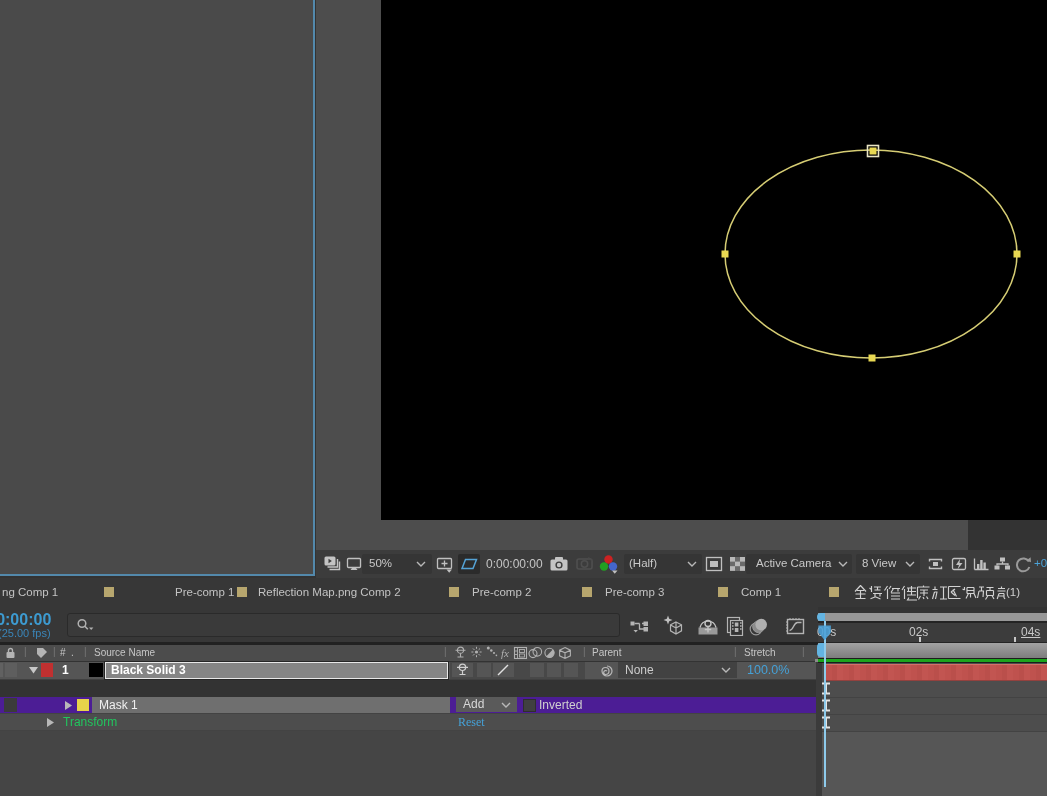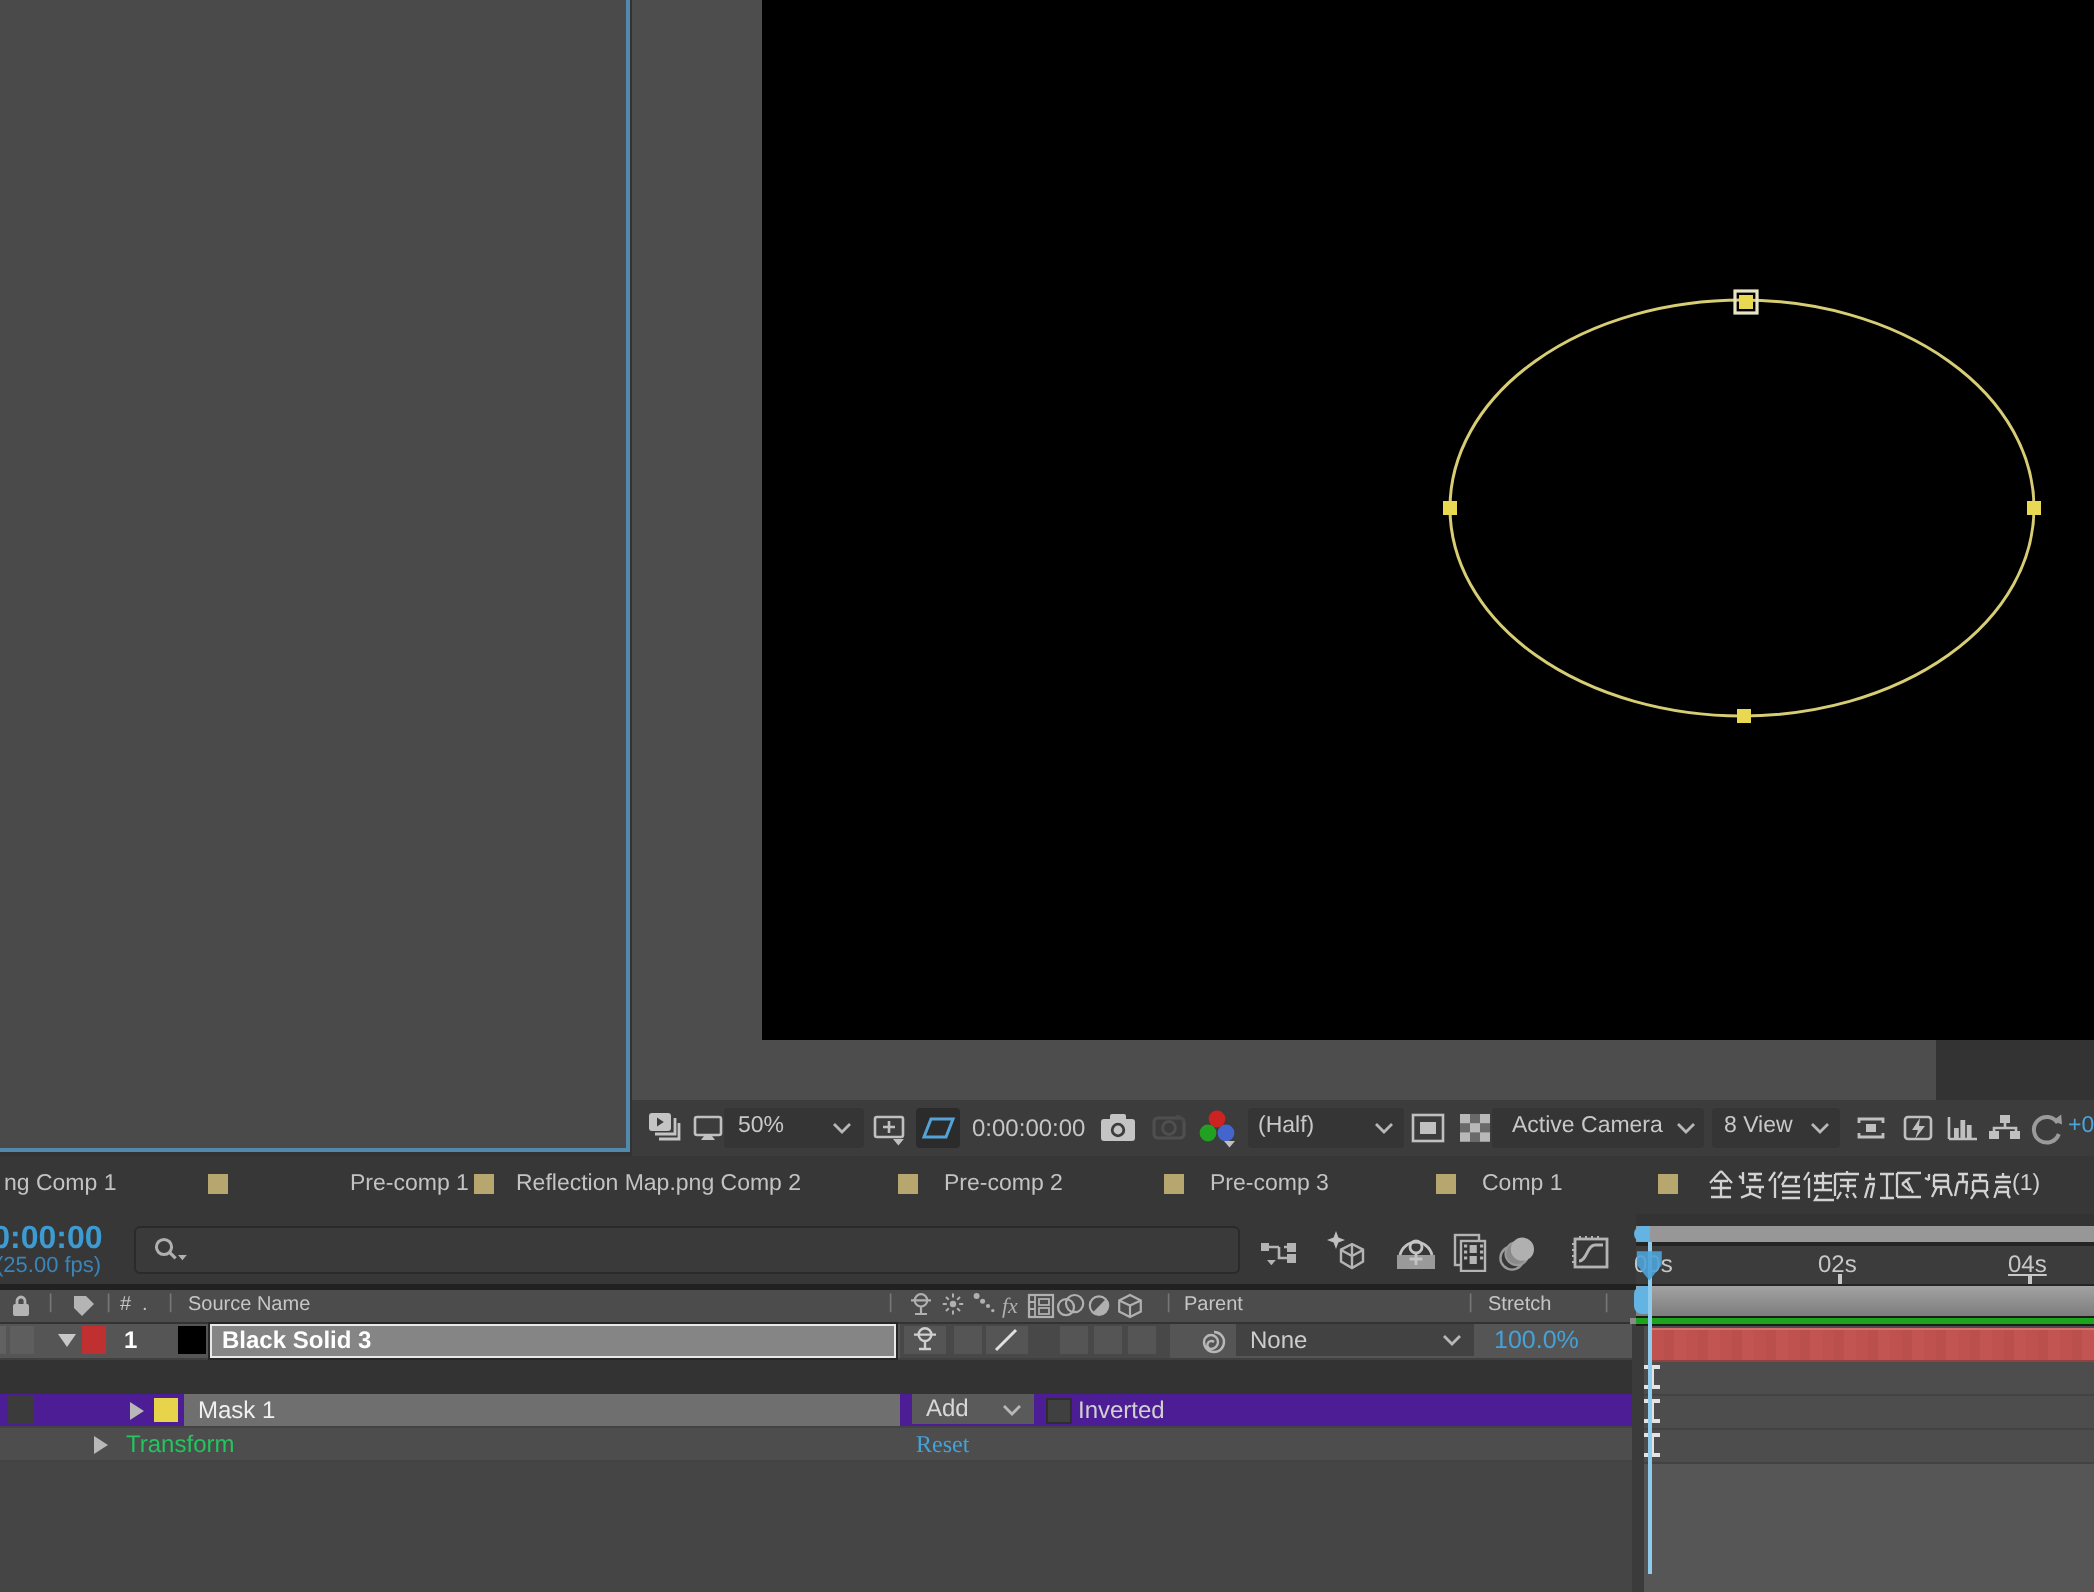--- a/index.html
+++ b/index.html
@@ -353,21 +353,21 @@
   <div class="abs" id="graph" style="left:818px;top:29px;width:229px;height:189px;background:#4d4d4d;">
 
     <div class="abs" style="left:0;top:0;width:229px;height:6px;background:#333;"></div>
 
     <div class="abs" style="left:0;top:6px;width:229px;height:8px;background:#979797;"></div>
 
     <div class="abs" style="left:0;top:14px;width:229px;height:2px;background:#242424;"></div>
     <div class="abs" style="left:0;top:16px;width:229px;height:19px;background:#3c3c3c;font-size:12px;color:#c8c8c8;">
       <span class="t" style="left:-1px;top:2px;">00s</span>
       <span class="t" style="left:91px;top:2px;">02s</span>
-      <span class="t" style="left:186px;top:2px;text-decoration:underline;">04s</span>
+      <span class="t" style="left:203px;top:2px;text-decoration:underline;">04s</span>
       <div class="abs" style="left:101px;top:14px;width:2px;height:5px;background:#c8c8c8;"></div>
       <div class="abs" style="left:196px;top:14px;width:2px;height:5px;background:#c8c8c8;"></div>
     </div>
     <div class="abs" style="left:0;top:35px;width:229px;height:1px;background:#242424;"></div>
 
     <div class="abs" style="left:0;top:55px;width:229px;height:19px;background:#4d4d4d;"></div>
     <div class="abs" style="left:0;top:74px;width:229px;height:16px;background:#4d4d4d;border-bottom:1px solid #434343;"></div>
     <div class="abs" style="left:0;top:91px;width:229px;height:16px;background:#4d4d4d;border-bottom:1px solid #434343;"></div>
     <div class="abs" style="left:0;top:108px;width:229px;height:16px;background:#4d4d4d;border-bottom:1px solid #434343;"></div>
     <div class="abs" style="left:0;top:125px;width:229px;height:93px;background:#565656;"></div>

